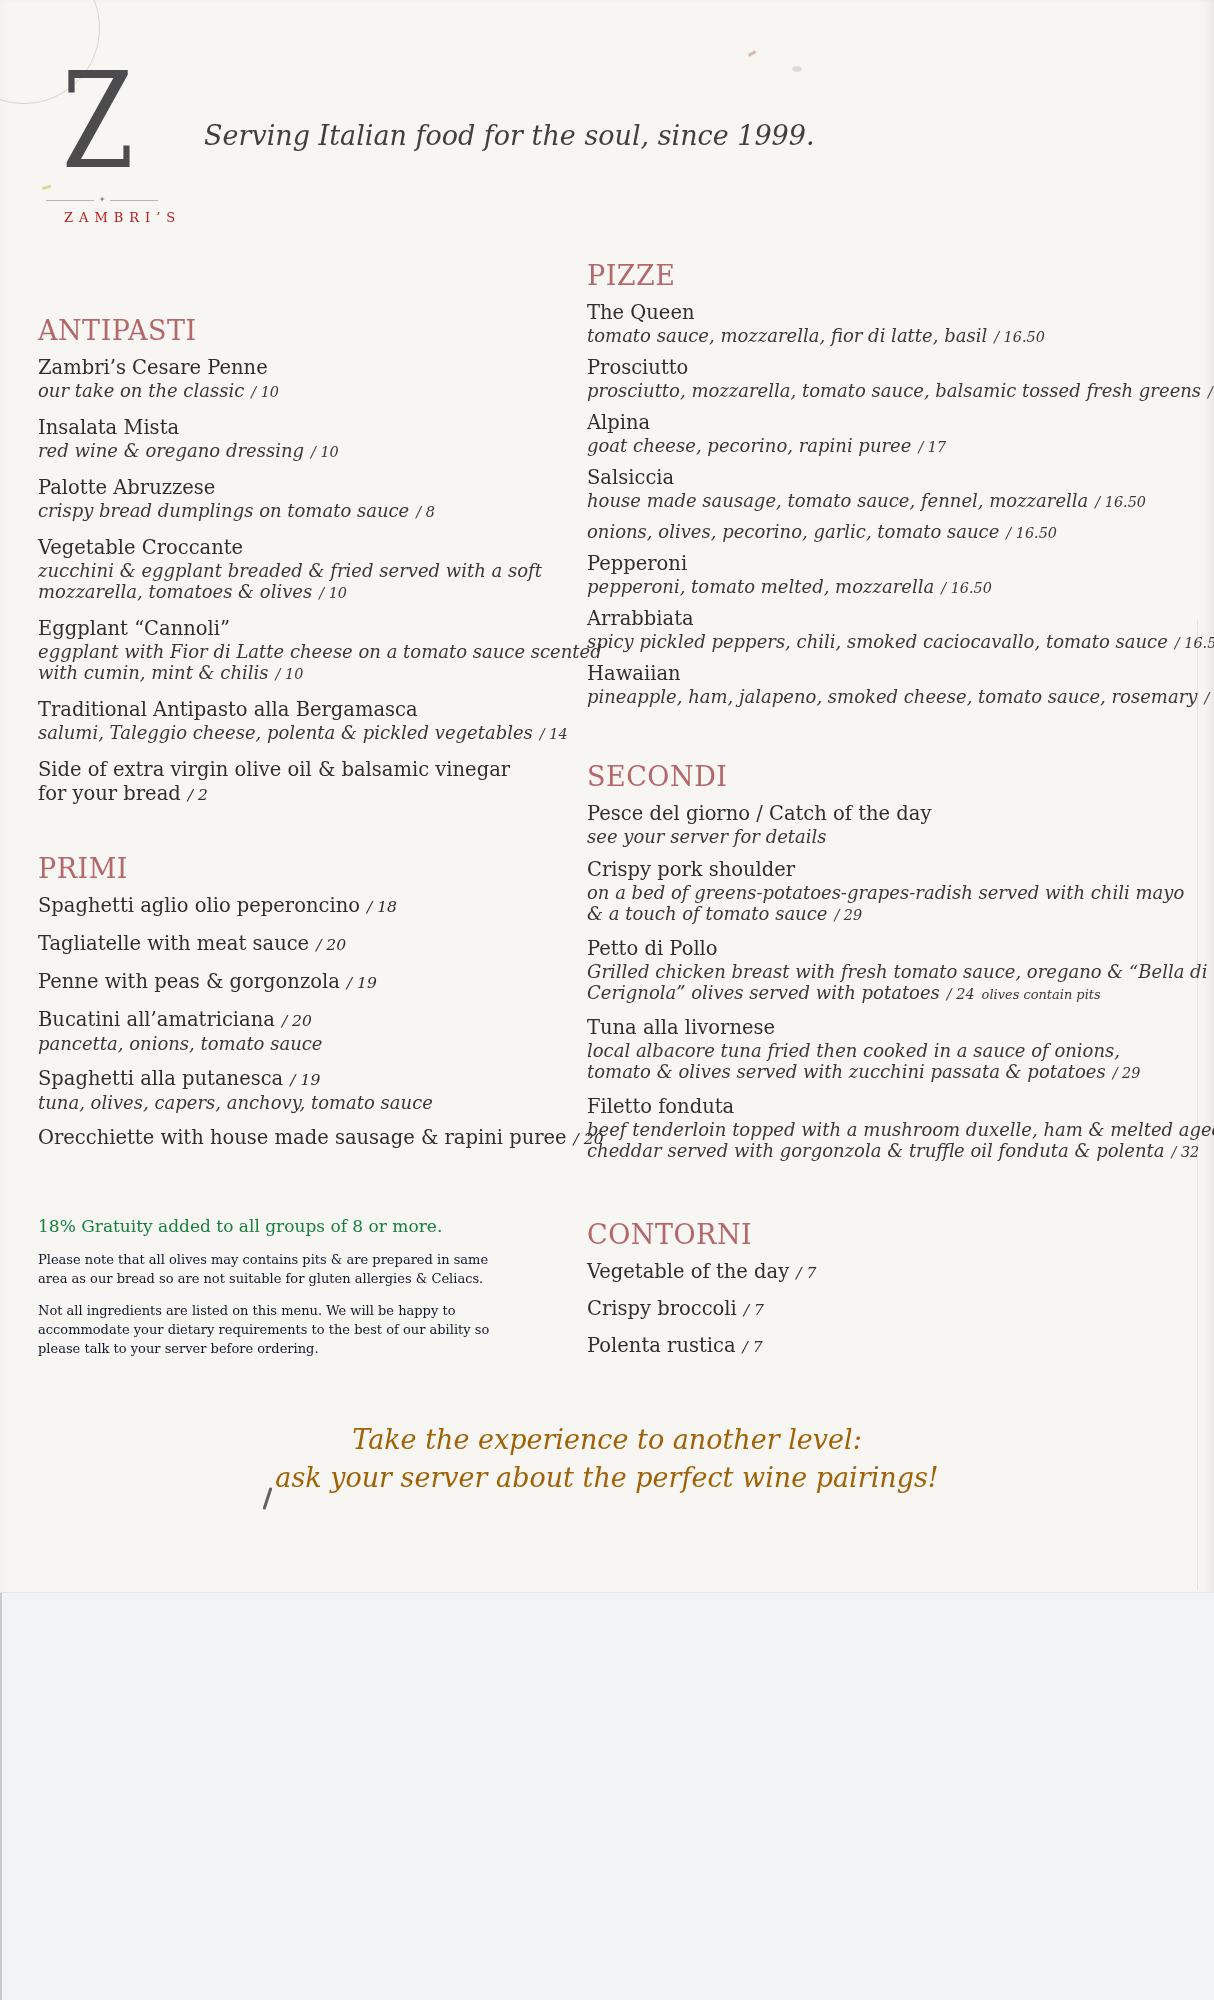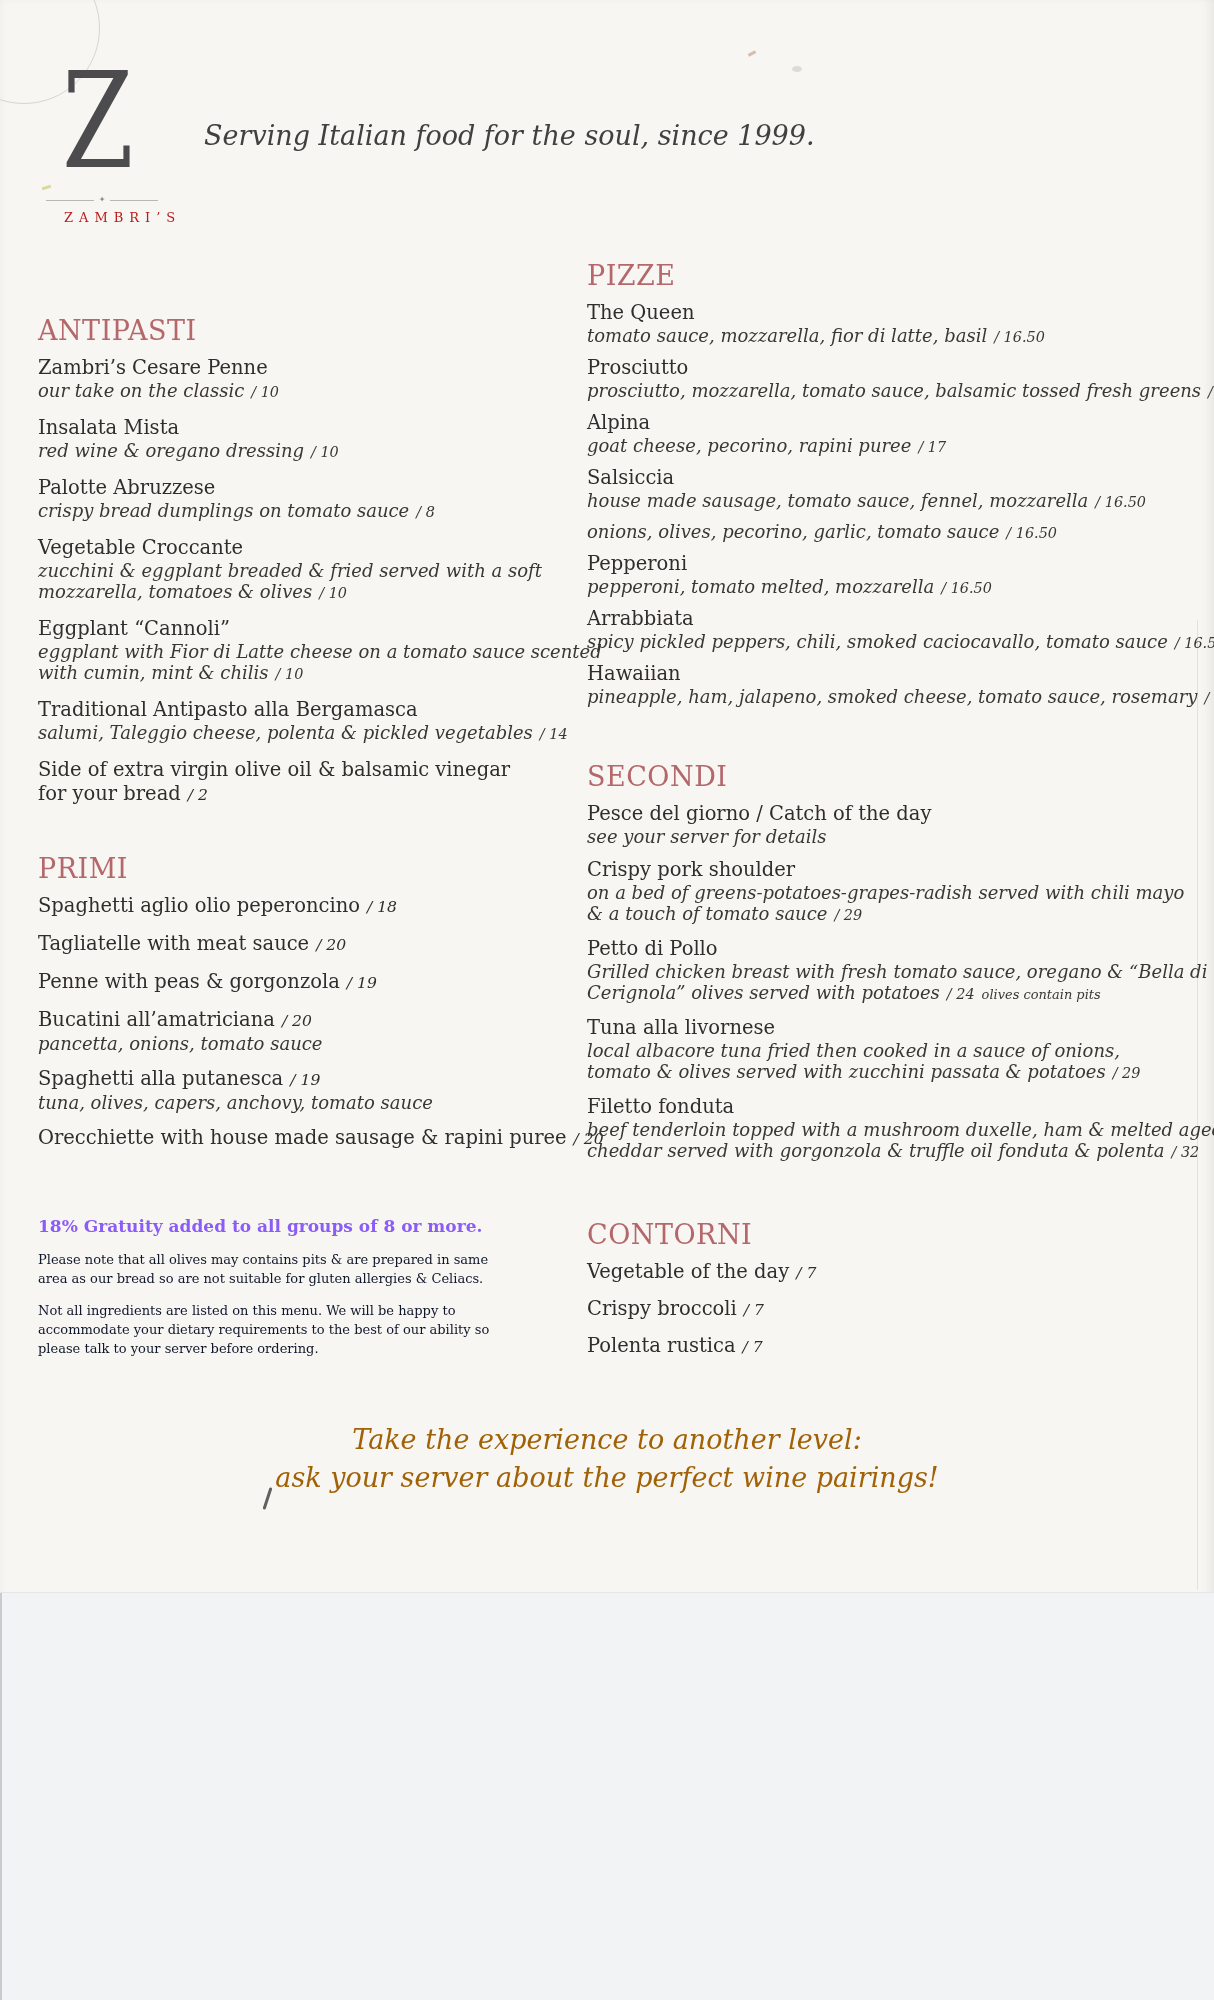--- a/index.html
+++ b/index.html
@@ -49,21 +49,21 @@
   .section-contorni .menu-item{margin-bottom:12px;}
   .item-name{font-size:19.5px;line-height:24px;color:#2f2e2c;}
   .item-desc{font-size:18px;line-height:21px;font-style:italic;color:#3a3834;}
   .nline,.dline{white-space:nowrap;}
   .price{font-style:italic;font-size:.8em;margin-left:7px;white-space:nowrap;}
   .note{font-style:italic;font-size:.72em;margin-left:7px;white-space:nowrap;}
 
   
   .notes{margin-top:64px;}
   .note-para{margin:0 0 13px 0;}
-  .note-gratuity{font-size:17px;line-height:22px;color:#8b5cf6;font-weight:bold;}
+  .note-gratuity{font-size:17px;line-height:22px;color:#15803d;}
   .note-italic{font-size:13px;line-height:19px;color:#0f172a;}
   .note-italic .nl{white-space:nowrap;}
 
   
   .footer{position:absolute;left:0;top:1421px;width:100%;text-align:center;
     font-style:italic;font-size:27px;line-height:38px;color:#a16207;}
   .footer div{white-space:nowrap;}
 </style>
 </head>
 <body>

